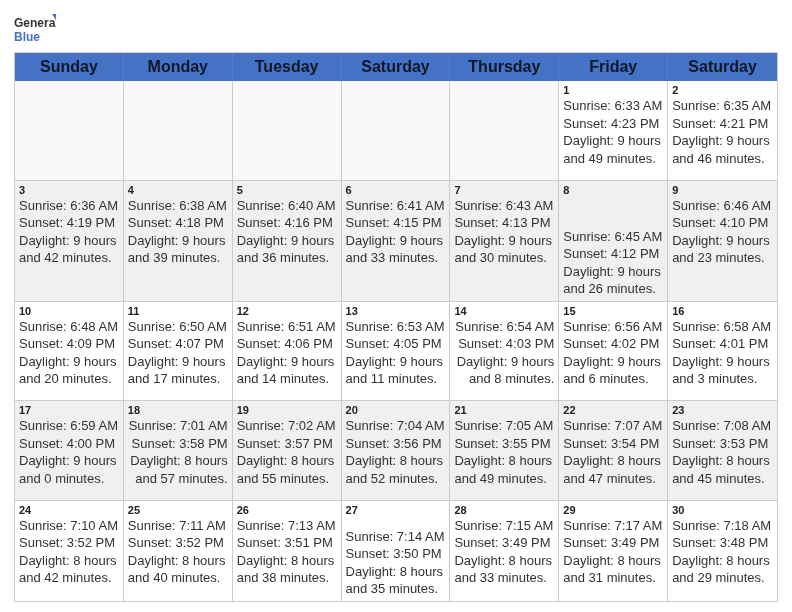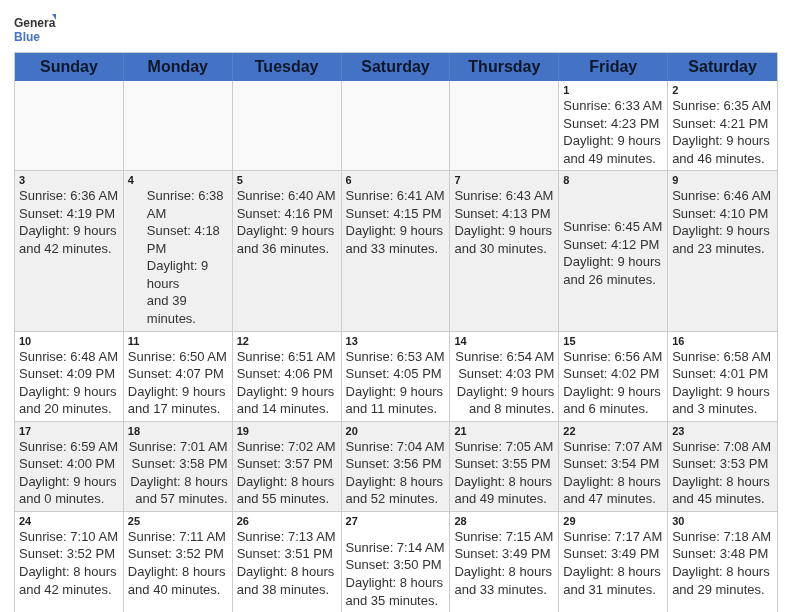--- a/index.html
+++ b/index.html
@@ -162,21 +162,21 @@
         <div class="cal-row">
           <div class="cal-cell shaded">
             <div class="day-num">3</div>
             <div class="day-info" style="white-space: pre-line;">Sunrise: 6:36 AM
 Sunset: 4:19 PM
 Daylight: 9 hours
 and 42 minutes.</div>
           </div>
           <div class="cal-cell shaded">
             <div class="day-num">4</div>
-            <div class="day-info" style="white-space: pre-line; margin-left: 19px;">Sunrise: 6:38 AM
+            <div class="day-info" style="white-space: pre-line;">Sunrise: 6:38 AM
 Sunset: 4:18 PM
 Daylight: 9 hours
 and 39 minutes.</div>
           </div>
           <div class="cal-cell shaded">
             <div class="day-num">5</div>
             <div class="day-info" style="white-space: pre-line;">Sunrise: 6:40 AM
 Sunset: 4:16 PM
 Daylight: 9 hours
 and 36 minutes.</div>

